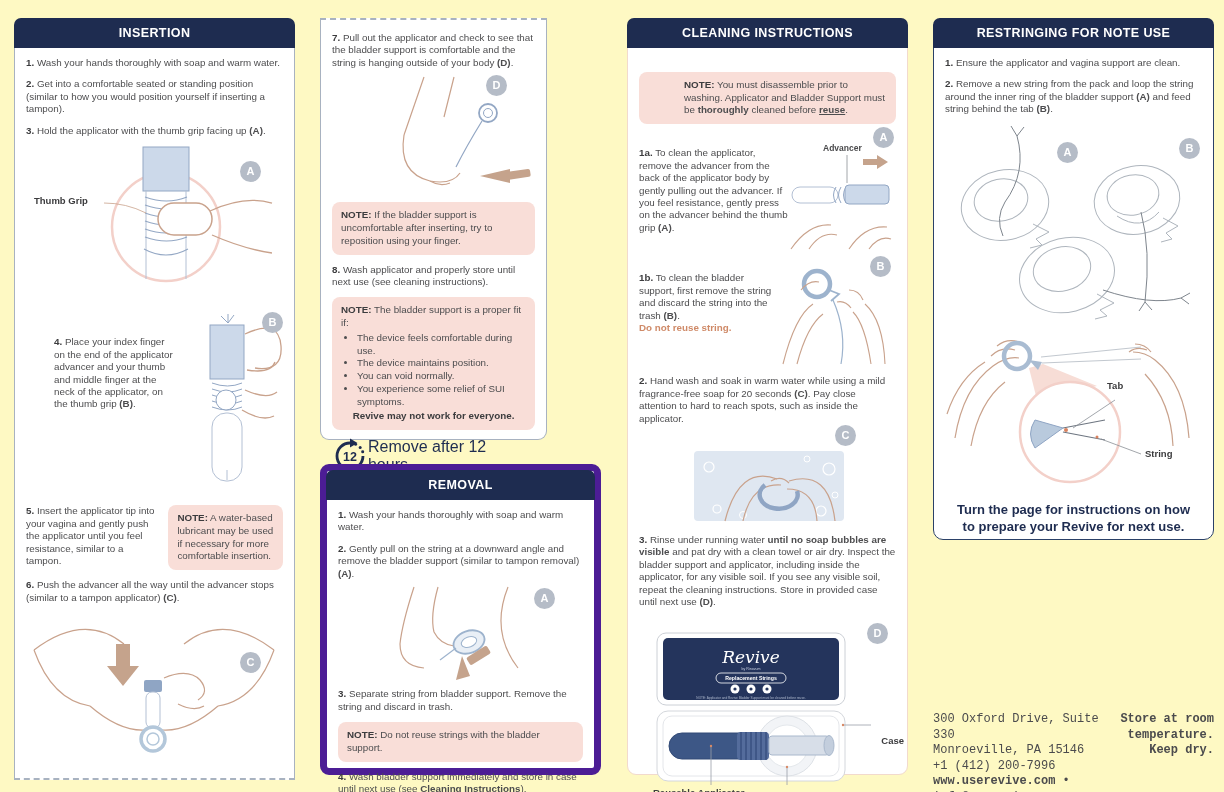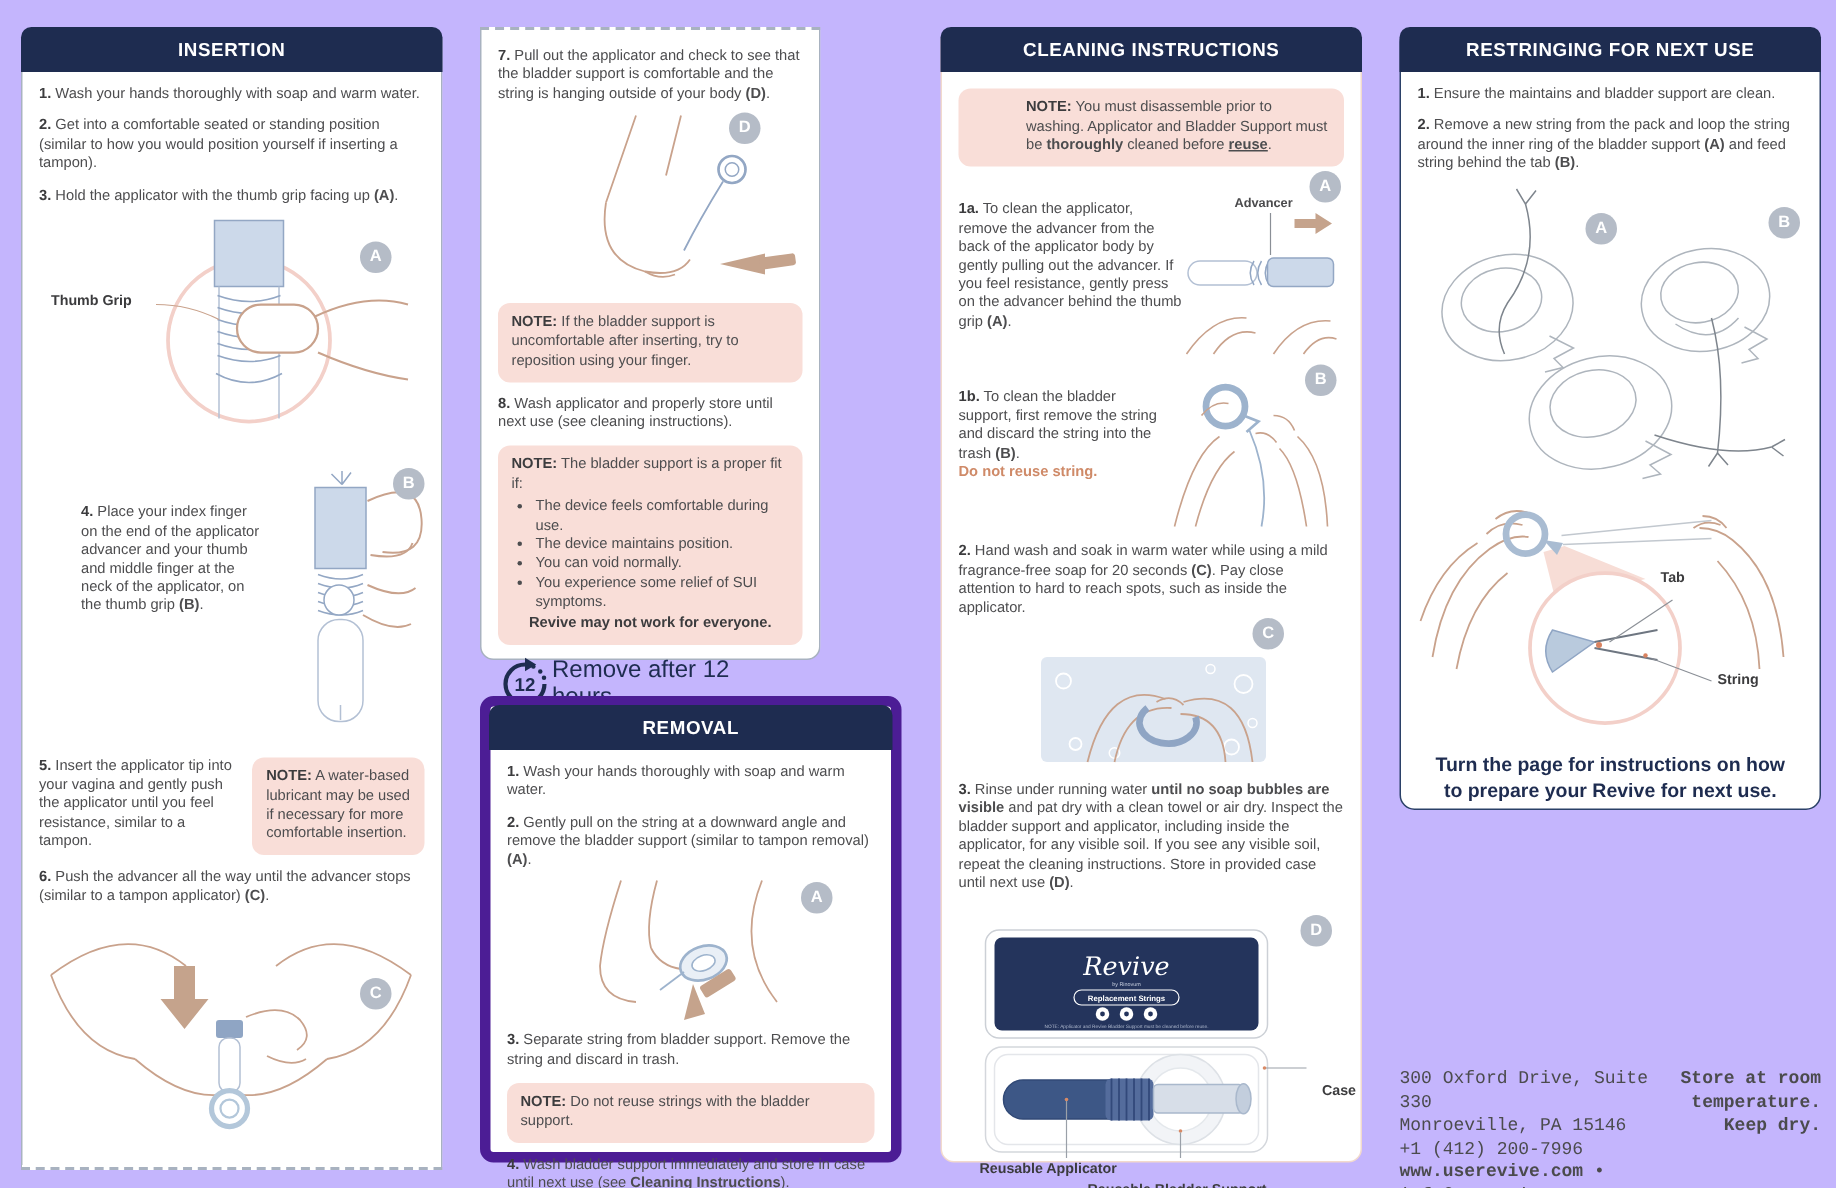--- a/index.html
+++ b/index.html
@@ -1,16 +1,16 @@
 <!DOCTYPE html>
 <html><head>
 <meta charset="utf-8">
 <style>
   html,body{margin:0;padding:0;background:#fff;}
-  .page{position:relative;width:1224px;height:792px;background:#c4b5fd;
+  .page{position:relative;width:1224px;height:792px;background:#fef9c3;
         font-family:"Liberation Sans",sans-serif;color:#4d4d4f;overflow:hidden;}
   .card{position:absolute;background:#fff;box-sizing:border-box;}
   .card-insertion{left:14px;top:18px;width:281px;height:762px;
     border:1px solid #a8b2c0;border-bottom:2px dashed #a8b2c0;border-radius:9px 9px 0 0;}
   .card-cont{left:320px;top:18px;width:227px;height:422px;
     border:1px solid #a8b2c0;border-top:2px dashed #a8b2c0;border-radius:0 0 9px 9px;}
   .card-removal{left:320px;top:464px;width:281px;height:311px;
     border:7px solid #4c1d95;border-radius:9px;}
   .card-cleaning{left:627px;top:18px;width:281px;height:757px;
     border:1px solid #f2dacd;border-radius:9px;}
@@ -188,21 +188,21 @@
       <div class="note">
         <b class="nl">NOTE:</b> <span>Do not reuse strings with the bladder support.</span>
       </div>
       <p class="step"><b class="n">4.</b> <span>Wash bladder support immediately and store in case until next use (see <b>Cleaning Instructions</b>).</span></p>
     </div>
   </div>
 
   <div class="card card-cleaning">
     <div class="hdr">CLEANING INSTRUCTIONS</div>
     <div class="body">
-      <div class="note" style="margin-top:11px;padding-left:45px;">
+      <div class="note" style="margin-top:24px;padding-left:45px;">
         <b class="nl">NOTE:</b> <span>You must disassemble prior to washing. Applicator and Bladder Support must be <b>thoroughly</b> cleaned before <b><u>reuse</u></b>.</span>
       </div>
 
       <div class="row">
         <p class="step" style="width:150px;margin-top:14px;"><b class="n">1a.</b> <span>To clean the applicator, remove the advancer from the back of the applicator body by gently pulling out the advancer. If you feel resistance, gently press on the advancer behind the thumb grip <b>(A)</b>.</span></p>
         <div class="illus" style="width:103px;height:110px;margin-top:8px;">
           <svg width="103" height="110" viewBox="0 0 103 110">
             <path d="M58 14 V42" stroke="#8a8f96" stroke-width="0.8" fill="none"></path>
             <polygon points="74,18 88,18 88,14 99,21 88,28 88,24 74,24" fill="#c5a38c"></polygon>
             <rect x="3" y="46" width="46" height="16" rx="8" fill="#fff" stroke="#b3c0d4"></rect>
@@ -289,23 +289,23 @@
             <path d="M199 98 H226" stroke="#9aa0a8" stroke-width="0.8"></path>
         </svg>
         <span class="illus-label" style="right:-8px;top:108px;">Case</span>
         <span class="illus-label" style="left:14px;top:160px;">Reusable Applicator</span>
         <span class="illus-label" style="left:86px;top:174px;">Reusable Bladder Support</span>
       </div>
     </div>
   </div>
 
   <div class="card card-restring">
-    <div class="hdr">RESTRINGING FOR NEXT USE</div>
-    <div class="body">
-      <p class="step"><b class="n">1.</b> <span>Ensure the maintains and bladder support are clean.</span></p>
+    <div class="hdr">RESTRINGING FOR NOTE USE</div>
+    <div class="body">
+      <p class="step"><b class="n">1.</b> <span>Ensure the applicator and vagina support are clean.</span></p>
       <p class="step"><b class="n">2.</b> <span>Remove a new string from the pack and loop the string around the inner ring of the bladder support <b>(A)</b> and feed string behind the tab <b>(B)</b>.</span></p>
 
       <div class="illus" style="height:200px;">
         <svg width="257" height="200" viewBox="0 0 257 200">
           <g stroke="#aeb5bd" stroke-width="1" fill="none">
             <ellipse cx="60" cy="85" rx="44" ry="35" transform="rotate(-12 60 85)"></ellipse>
             <ellipse cx="56" cy="80" rx="27" ry="21" transform="rotate(-12 56 80)"></ellipse>
             <path d="M88 104 l16 8 l-13 7 l6 6 l-12 3"></path>
             <ellipse cx="192" cy="80" rx="43" ry="34" transform="rotate(-10 192 80)"></ellipse>
             <ellipse cx="188" cy="75" rx="26" ry="20" transform="rotate(-10 188 75)"></ellipse>

